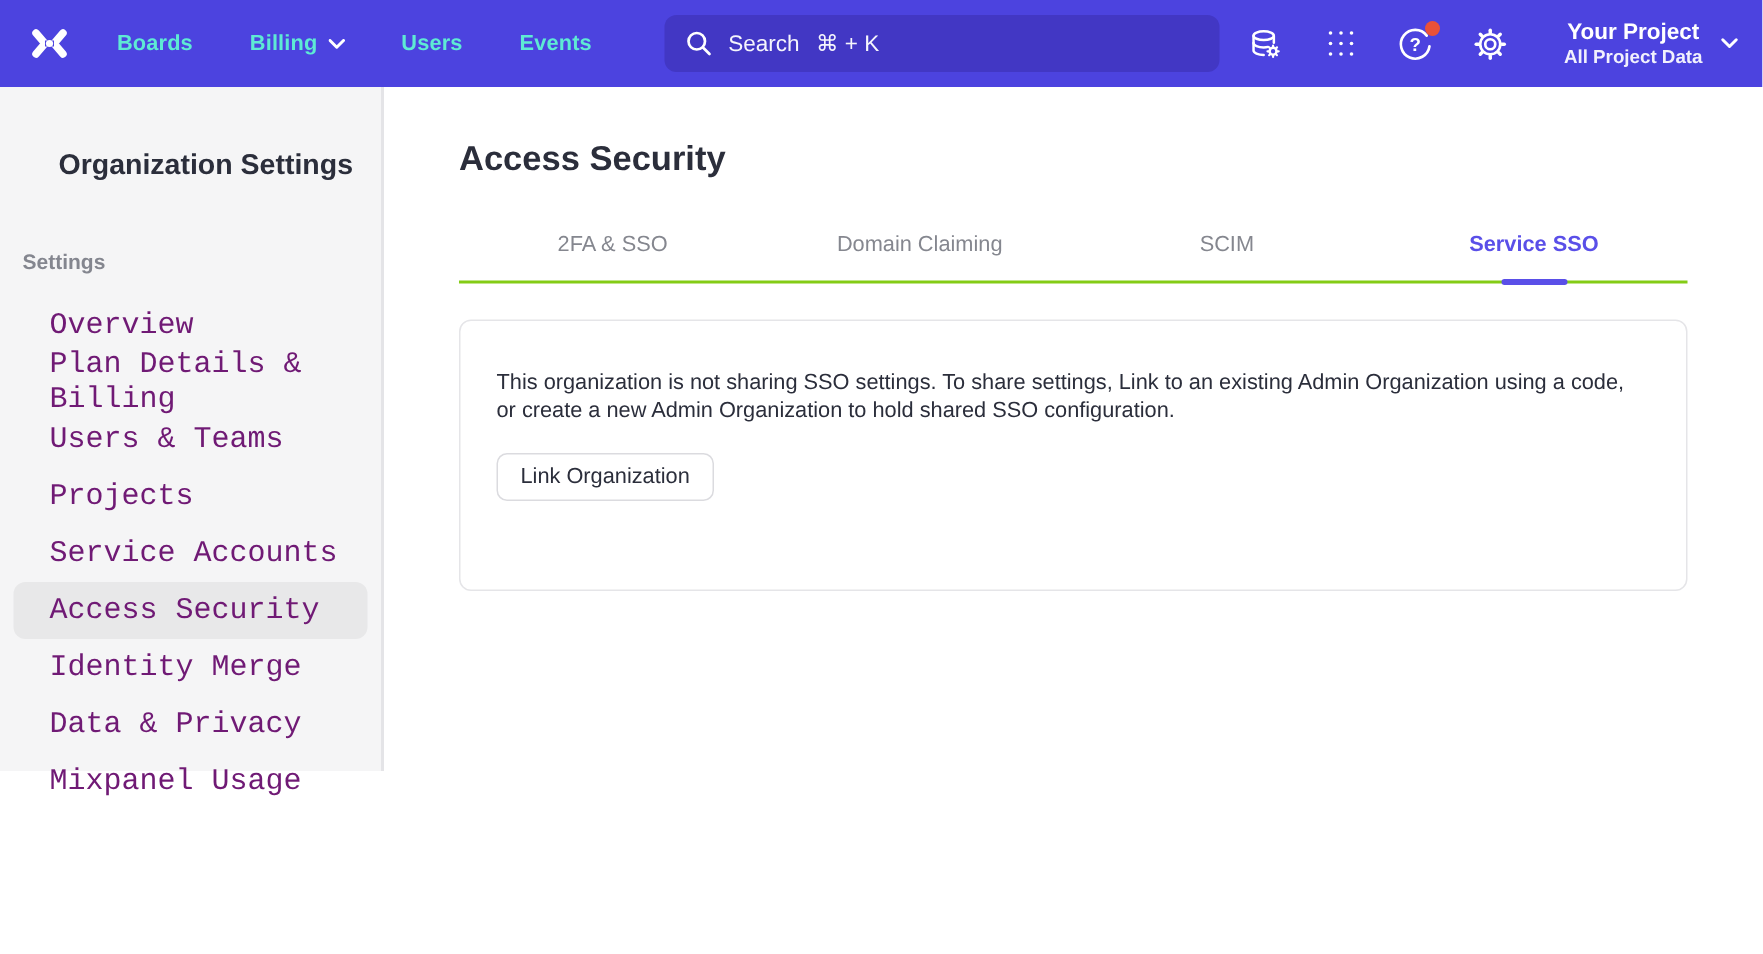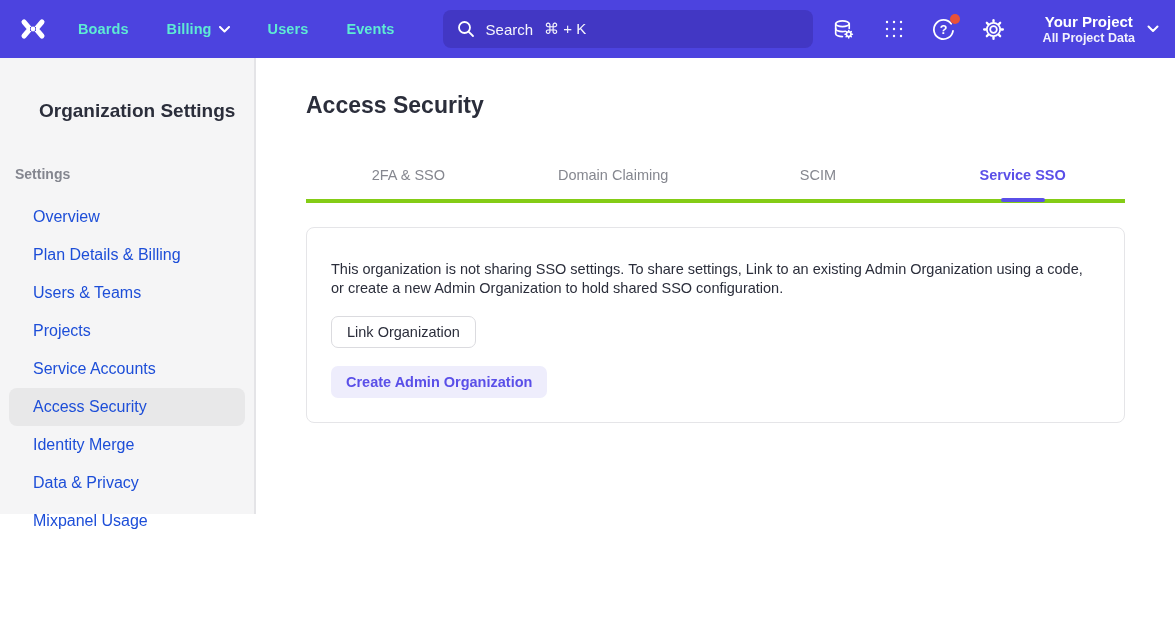--- a/index.html
+++ b/index.html
@@ -31,28 +31,28 @@
 
   
   .page { display:flex; height:456px; }
   .sidebar { width:256px; background:#F5F5F6; border-right:2px solid #E4E4E7;
     padding-top:42px; flex-shrink:0; }
   .sidebar-title { color:#2B2E3B; font-size:19px; font-weight:700; padding-left:39px; }
   .sidebar-section { color:#84868F; font-size:14px; font-weight:700; padding-left:15px;
     margin-top:44px; }
   .sidebar-list { margin-top:16px; padding:0 9px; list-style:none; }
   .sidebar-item { height:38px; display:flex; align-items:center; padding-left:24px;
-    color:#1d4ed8; font-size:16px; border-radius:8px; cursor:pointer; }
+    color:#701a75; font-size:20px; border-radius:8px; cursor:pointer;font-family:Liberation Mono, monospace; }
   .sidebar-item.active { background:#E8E8E9; font-weight:400; }
 
   
   .main { flex:1; padding:34px 50px 0 50px; background:#fff; }
   .page-title { color:#2B2E3B; font-size:23px; font-weight:700; }
 
-  .tabbar { display:flex; margin-top:48px; border-bottom:4px solid #84cc16; }
+  .tabbar { display:flex; margin-top:36px; border-bottom:2px solid #84cc16; }
   .tab { flex:1; text-align:center; padding-bottom:16px; font-size:14.5px; color:#85878F;
     cursor:pointer; position:relative; }
   .tab.active { color:#5A4FE8; font-weight:700; }
   .tab.active .tab-underline { position:absolute; left:50%; transform:translateX(-50%);
     bottom:-3px; width:44px; height:4px; border-radius:2px; background:#5A4FE8; }
 
   .card { margin-top:24px; border:1px solid #E5E5E8; border-radius:8px;
     padding:32px 24px 24px 24px; min-height:181px; }
   .card-desc { color:#2B2E3B; font-size:14.5px; line-height:19px; max-width:765px; }
   .btn-row { margin-top:18px; }
@@ -212,19 +212,16 @@
         <span>Service SSO</span>
         <span class="tab-underline"></span>
       </div>
     </div>
 
     <section class="card">
       <p class="card-desc">This organization is not sharing SSO settings. To share settings, Link to an existing Admin Organization using a code, or create a new Admin Organization to hold shared SSO configuration.</p>
       <div class="btn-row">
         <button class="btn-secondary">Link Organization</button>
       </div>
-      <div>
-        <button class="btn-tertiary">Create Admin Organization</button>
-      </div>
     </section>
   </main>
 
 </div>
 
 </body></html>

